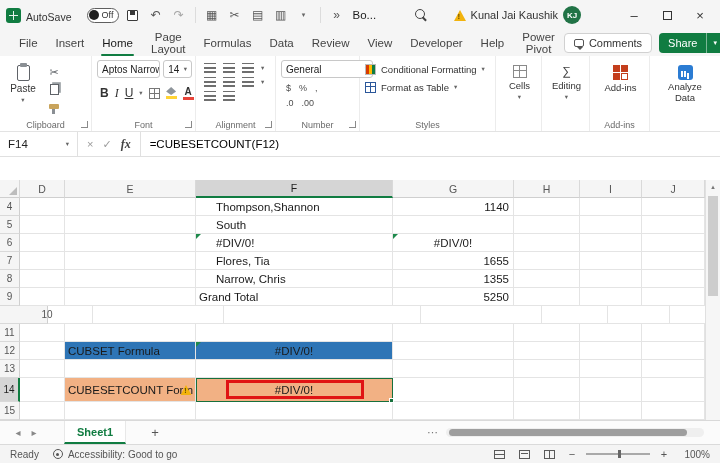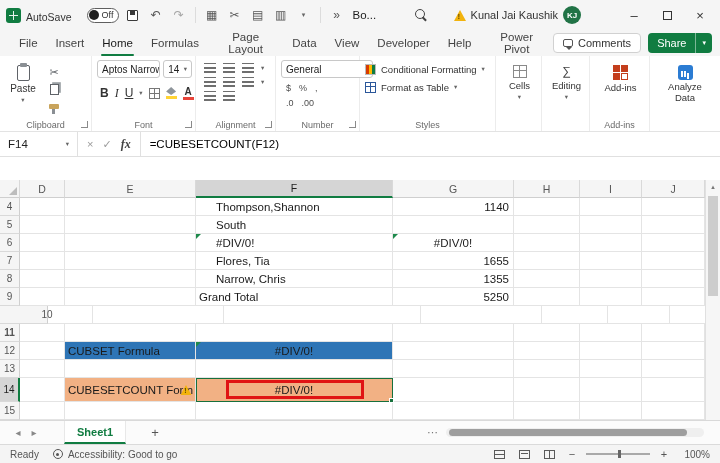--- a/index.html
+++ b/index.html
@@ -236,23 +236,24 @@
       <span class="maxbox"></span>
     </button>
   <button class="winbtn">×</button>
 </div>
 
 <div class="tabsrow">
   <div class="rtabs">
       <button class="rtab">File</button>
       <button class="rtab">Insert</button>
       <button class="rtab active">Home</button>
+      <button class="rtab">Page Layout</button>
       <button class="rtab">Formulas</button>
-      <button class="rtab">Page Layout</button>
       <button class="rtab">Data</button>
+      <button class="rtab">Review</button>
       <button class="rtab">View</button>
       <button class="rtab">Developer</button>
       <button class="rtab">Help</button>
       <button class="rtab">Power Pivot</button>
     </div>
   <div class="tabs-right">
     <button class="comments-btn">
       <span class="bubble"></span>
       <span>Comments</span>
     </button>
@@ -545,21 +546,21 @@
       <div class="rh" style="height: 18px; padding-left: 47px;">10</div>
       <div class="cell" style="width: 45px; height: 18px;"></div>
       <div class="cell" style="width: 131px; height: 18px;"></div>
       <div class="cell" style="width: 197px; height: 18px;"></div>
       <div class="cell" style="width: 121px; height: 18px;"></div>
       <div class="cell" style="width: 66px; height: 18px;"></div>
       <div class="cell" style="width: 62px; height: 18px;"></div>
       <div class="cell" style="width: 63px; height: 18px;"></div>
     </div>
     <div class="gr-row">
-      <div class="rh" style="height: 18px; font-weight: bold;">11</div>
+      <div class="rh" style="height: 18px;">11</div>
       <div class="cell" style="width: 45px; height: 18px;"></div>
       <div class="cell" style="width: 131px; height: 18px;"></div>
       <div class="cell" style="width: 197px; height: 18px;"></div>
       <div class="cell" style="width: 121px; height: 18px;"></div>
       <div class="cell" style="width: 66px; height: 18px;"></div>
       <div class="cell" style="width: 62px; height: 18px;"></div>
       <div class="cell" style="width: 63px; height: 18px;"></div>
     </div>
     <div class="gr-row">
       <div class="rh" style="height: 18px;">12</div>

